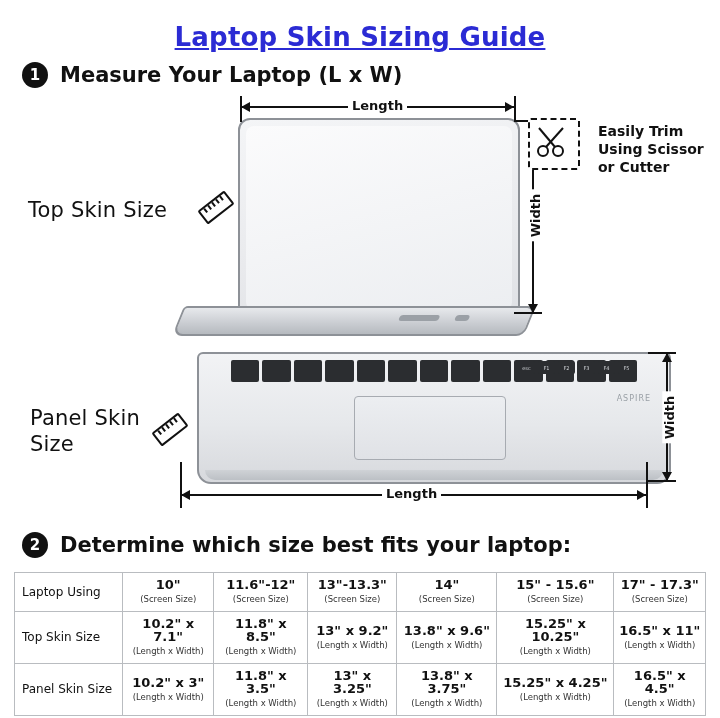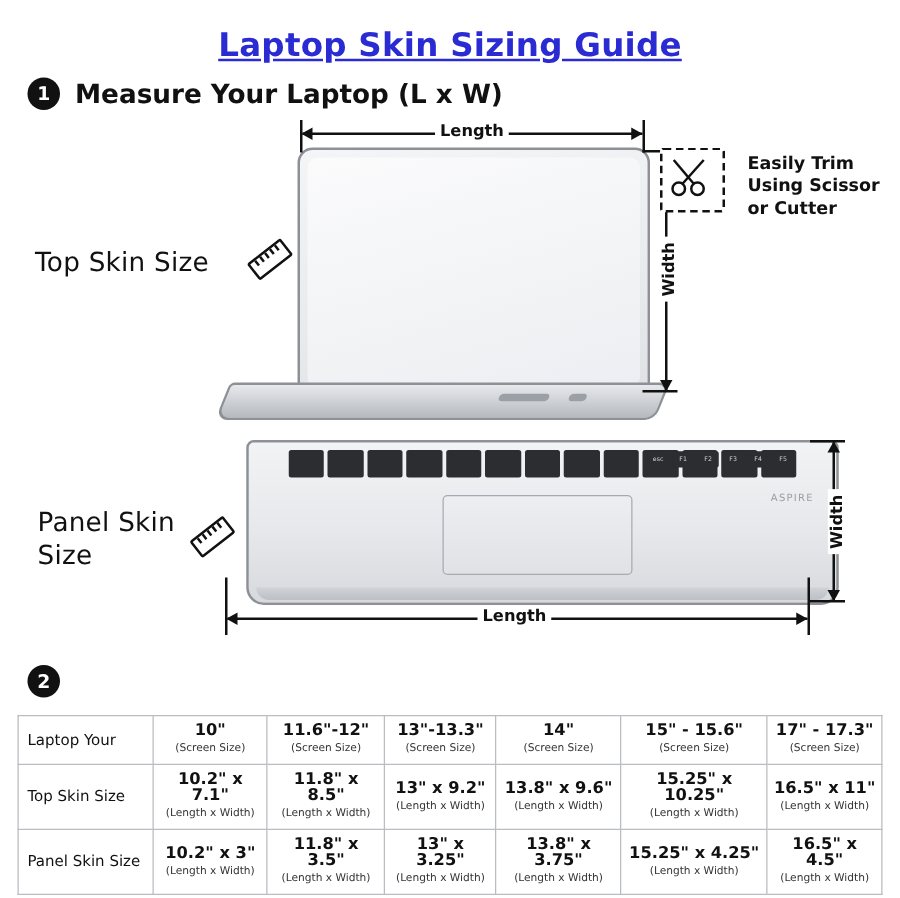--- a/index.html
+++ b/index.html
@@ -436,26 +436,27 @@
 
   <div class="tick dim-v" style="left:180px; top:462px; width:1.5px; height:46px;"></div>
   <div class="tick dim-v" style="left:646px; top:462px; width:1.5px; height:46px;"></div>
   <div class="dim-line dim-h" style="left:182px; top:494px; width:464px;"></div>
   <div class="arrow arr-left" style="left:181px; top:490px;"></div>
   <div class="arrow arr-right" style="left:637px; top:490px;"></div>
   <div class="dim-label" style="left:382px; top:486px;">Length</div>
 
   <div class="step-row" id="step2">
     <div class="step-badge">2</div>
+    <div class="step-text">Determine which size best fits your laptop:</div>
   </div>
 
   <table class="table">
     <tbody>
       <tr>
-        <td class="rowhead">Laptop Your</td>
+        <td class="rowhead">Laptop Using</td>
         <td>
           <span class="main">10"</span>
           <span class="sub">(Screen Size)</span>
         </td>
         <td>
           <span class="main">11.6"-12"</span>
           <span class="sub">(Screen Size)</span>
         </td>
         <td>
           <span class="main">13"-13.3"</span>

